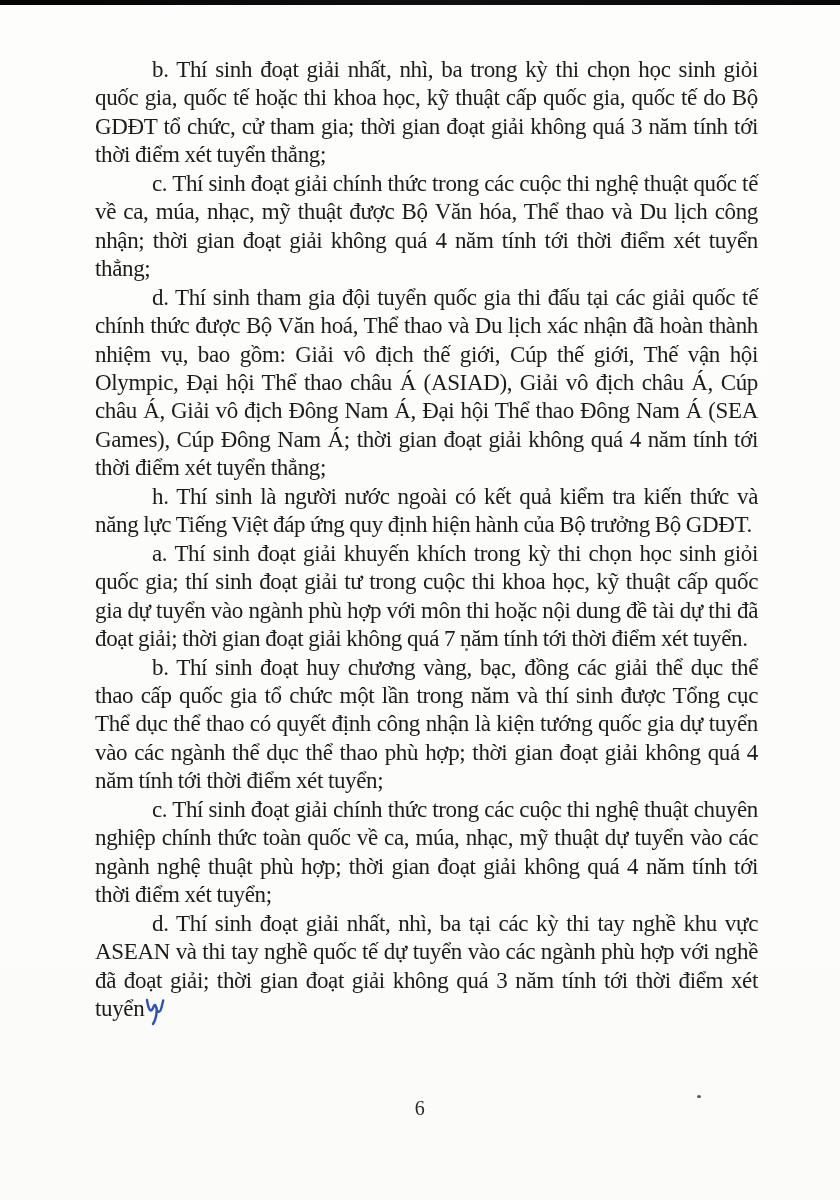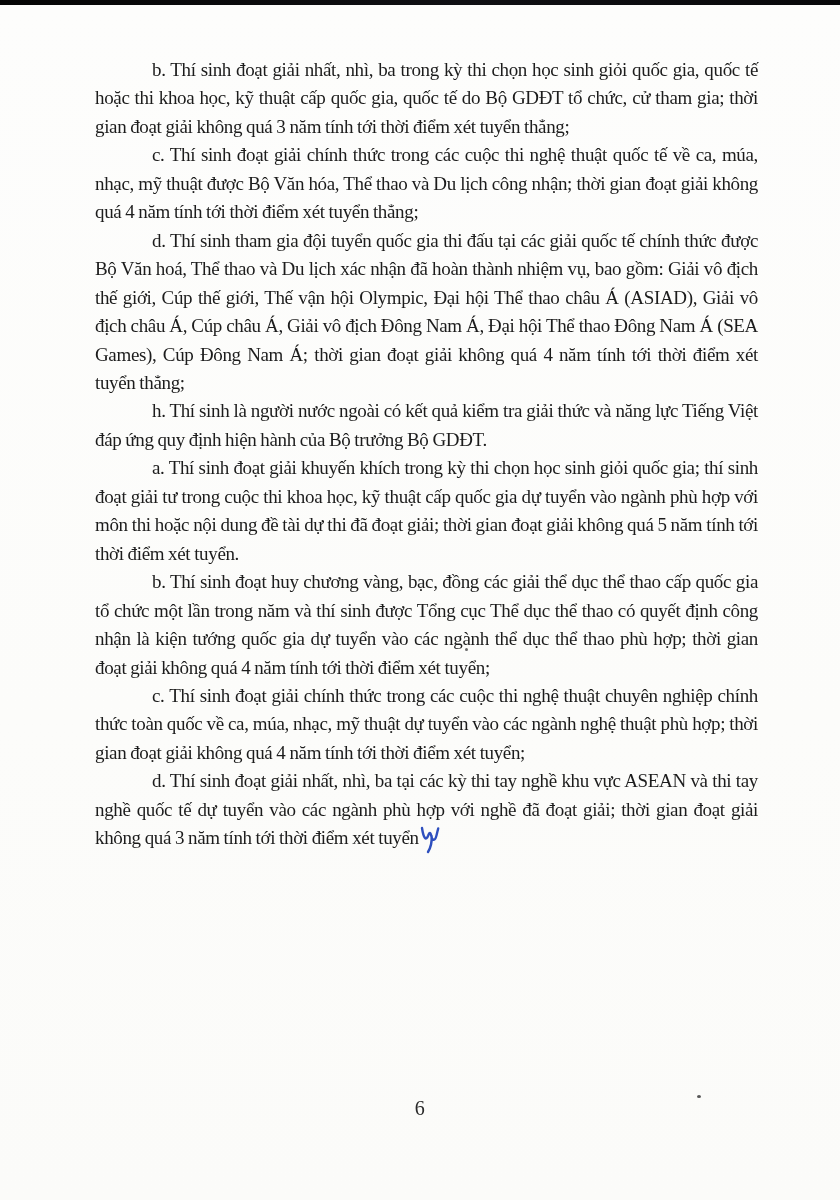--- a/index.html
+++ b/index.html
@@ -16,21 +16,21 @@
     color:#1e1e1e;
   }
   .top-scan-bar{
     position:absolute;top:0;left:0;width:840px;height:5px;
     background:linear-gradient(90deg,#050505 0%,#101014 55%,#08080a 100%);
   }
   .text-block{
     position:absolute;
     top:56px;left:95px;
     width:663px;
-    font-size:19px;
+    font-size:23px;
     line-height:28.45px;
     letter-spacing:-0.35px;
     word-spacing:-0.5px;
     text-align:justify;
     color:#1c1c1c;
     text-rendering:optimizeLegibility;
   }
   .text-block p{
     margin:0;
     text-indent:57px;
@@ -60,22 +60,22 @@
 <body>
 
 <div class="page">
 
   <div class="top-scan-bar"></div>
 
   <div class="text-block">
     <p>b. Thí sinh đoạt giải nhất, nhì, ba trong kỳ thi chọn học sinh giỏi quốc gia, quốc tế hoặc thi khoa học, kỹ thuật cấp quốc gia, quốc tế do Bộ GDĐT tổ chức, cử tham gia; thời gian đoạt giải không quá 3 năm tính tới thời điểm xét tuyển thẳng;</p>
     <p>c. Thí sinh đoạt giải chính thức trong các cuộc thi nghệ thuật quốc tế về ca, múa, nhạc, mỹ thuật được Bộ Văn hóa, Thể thao và Du lịch công nhận; thời gian đoạt giải không quá 4 năm tính tới thời điểm xét tuyển thẳng;</p>
     <p>d. Thí sinh tham gia đội tuyển quốc gia thi đấu tại các giải quốc tế chính thức được Bộ Văn hoá, Thể thao và Du lịch xác nhận đã hoàn thành nhiệm vụ, bao gồm: Giải vô địch thế giới, Cúp thế giới, Thế vận hội Olympic, Đại hội Thể thao châu Á (ASIAD), Giải vô địch châu Á, Cúp châu Á, Giải vô địch Đông Nam Á, Đại hội Thể thao Đông Nam Á (SEA Games), Cúp Đông Nam Á; thời gian đoạt giải không quá 4 năm tính tới thời điểm xét tuyển thẳng;</p>
-    <p>h. Thí sinh là người nước ngoài có kết quả kiểm tra giải thức và năng lực Tiếng Việt đáp ứng quy định hiện hành của Bộ trưởng Bộ GDĐT.</p>
-    <p>a. Thí sinh đoạt giải khuyến khích trong kỳ thi chọn học sinh giỏi quốc gia; thí sinh đoạt giải tư trong cuộc thi khoa học, kỹ thuật cấp quốc gia dự tuyển vào ngành phù hợp với môn thi hoặc nội dung đề tài dự thi đã đoạt giải; thời gian đoạt giải không quá 5 năm tính tới thời điểm xét tuyển.</p>
+    <p>h. Thí sinh là người nước ngoài có kết quả kiểm tra kiến thức và năng lực Tiếng Việt đáp ứng quy định hiện hành của Bộ trưởng Bộ GDĐT.</p>
+    <p>a. Thí sinh đoạt giải khuyến khích trong kỳ thi chọn học sinh giỏi quốc gia; thí sinh đoạt giải tư trong cuộc thi khoa học, kỹ thuật cấp quốc gia dự tuyển vào ngành phù hợp với môn thi hoặc nội dung đề tài dự thi đã đoạt giải; thời gian đoạt giải không quá 7 năm tính tới thời điểm xét tuyển.</p>
     <p>b. Thí sinh đoạt huy chương vàng, bạc, đồng các giải thể dục thể thao cấp quốc gia tổ chức một lần trong năm và thí sinh được Tổng cục Thể dục thể thao có quyết định công nhận là kiện tướng quốc gia dự tuyển vào các ngành thể dục thể thao phù hợp; thời gian đoạt giải không quá 4 năm tính tới thời điểm xét tuyển;</p>
     <p>c. Thí sinh đoạt giải chính thức trong các cuộc thi nghệ thuật chuyên nghiệp chính thức toàn quốc về ca, múa, nhạc, mỹ thuật dự tuyển vào các ngành nghệ thuật phù hợp; thời gian đoạt giải không quá 4 năm tính tới thời điểm xét tuyển;</p>
     <p><span>d. Thí sinh đoạt giải nhất, nhì, ba tại các kỳ thi tay nghề khu vực ASEAN và thi tay nghề quốc tế dự tuyển vào các ngành phù hợp với nghề đã đoạt giải; thời gian đoạt giải không quá 3 năm tính tới thời điểm xét tuyển</span><svg class="pen-mark" width="24" height="28" viewBox="0 0 24 28">
           <path d="M2 2 C3.5 12 6 15.5 8.2 9.5 C9.3 6.2 10.4 6 11.3 10 C12.4 15 15 15.5 16.6 9 C17.3 6 17.8 4 18.2 2.5 M11.6 10 C12 16 10.5 22 8 26" fill="none" stroke="#2e4fbe" stroke-width="2.4" stroke-linecap="round"></path>
         </svg></p>
   </div>
 
   <div class="speck speck-1"></div>
   <div class="speck speck-2"></div>
 

